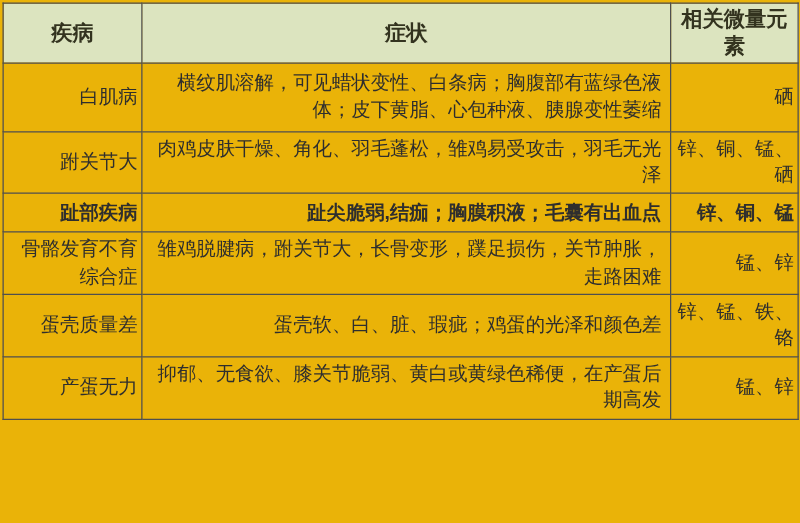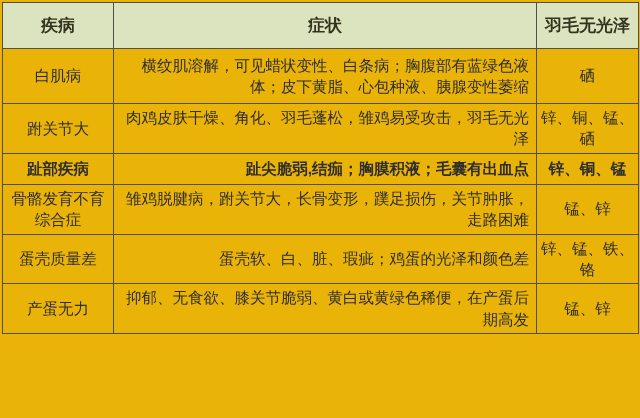--- a/index.html
+++ b/index.html
@@ -41,21 +41,21 @@
     padding: 2px 4px;
     line-height: 1.25;
     color: #33331f;
   }
   tbody td {
     font-size: 15.5px;
     line-height: 1.38;
     padding: 3px 5px;
   }
   td.disease, td.elements {
-    text-align: center;
+    text-align: right;
     padding: 3px 3px;
   }
   td.symptom {
     text-align: right;
     padding: 3px 7px;
   }
   tr.r-tall   td { height: 55px; }
   tr.r-mid    td { height: 44px; }
   tr.r-short  td { height: 31px; font-weight: bold; }
   tr.r-mid2   td { height: 48px; }
@@ -67,21 +67,21 @@
   <table class="ref-table">
     <colgroup>
       <col class="c-disease">
       <col class="c-symptom">
       <col class="c-elements">
     </colgroup>
     <thead>
       <tr>
         <th>疾病</th>
         <th>症状</th>
-        <th>羽毛无光泽</th>
+        <th>相关微量元素</th>
       </tr>
     </thead>
     <tbody>
       <tr class="r-tall">
         <td class="disease">白肌病</td>
         <td class="symptom">横纹肌溶解，可见蜡状变性、白条病；胸腹部有蓝绿色液体；皮下黄脂、心包种液、胰腺变性萎缩</td>
         <td class="elements">硒</td>
       </tr>
       <tr class="r-mid">
         <td class="disease">跗关节大</td>

